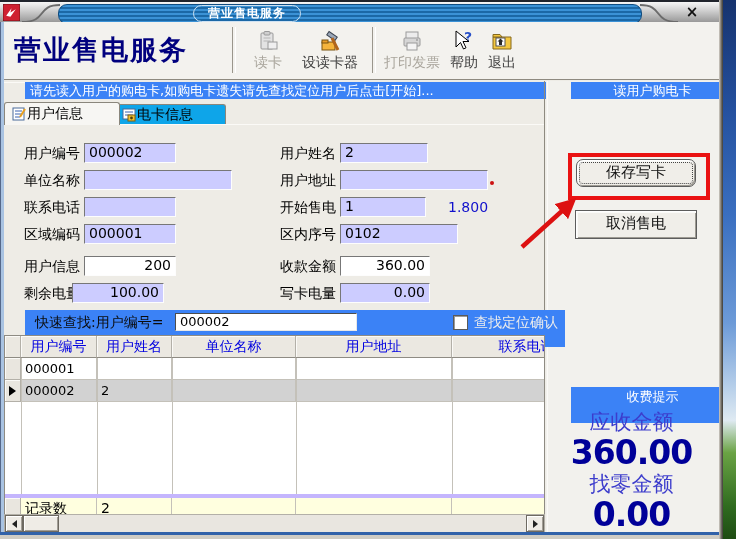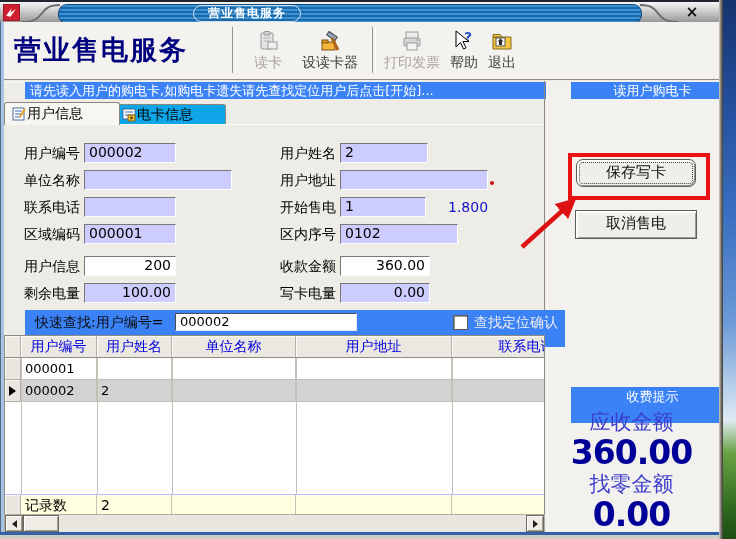--- a/index.html
+++ b/index.html
@@ -42,21 +42,21 @@
   .qs-cb-lbl{position:absolute;left:449px;top:3px;font-size:14px;color:#ececec;line-height:18px;}
   
   .tbl{position:absolute;left:4px;top:335px;width:539px;height:179px;background:#fff;border:1px solid #8e8b83;overflow:hidden;}
   .th-row{position:absolute;left:0;top:0;height:22px;display:flex;}
   .th{background:#ebe8e1;border-right:1px solid #b3b0a8;border-bottom:1px solid #8e8b83;box-shadow:inset 1px 1px 0 #fbfaf7;color:#0000e0;font-size:14px;text-align:center;line-height:21px;box-sizing:border-box;overflow:hidden;white-space:nowrap;}
   .trow{position:absolute;left:0;height:22px;display:flex;}
   .td{border-right:1px solid #c4c1b9;border-bottom:1px solid #c4c1b9;font-size:13px;line-height:21px;padding-left:4px;box-sizing:border-box;overflow:hidden;white-space:nowrap;color:#000;}
   .marker-cell{background:#e9e6df;border-right:1px solid #b3b0a8;border-bottom:1px solid #b3b0a8;box-shadow:inset 1px 1px 0 #fbfaf7;display:flex;align-items:center;justify-content:center;box-sizing:border-box;}
   .tri-right{width:0;height:0;border-left:7px solid #000;border-top:5px solid transparent;border-bottom:5px solid transparent;}
   .vline{position:absolute;top:22px;width:1px;background:#c4c1b9;}
-  .tfoot{position:absolute;left:0;top:158px;width:597px;height:21px;background:#ffffdf;border-top:1px solid #c4b5fd;display:flex;font-size:14px;line-height:20px;}
+  .tfoot{position:absolute;left:0;top:158px;width:597px;height:21px;background:#ffffdf;border-top:4px solid #c4b5fd;display:flex;font-size:14px;line-height:20px;}
   .tfoot .fcell{border-right:1px solid #c4c1b9;padding-left:4px;box-sizing:border-box;overflow:hidden;}
   
   .hscroll{position:absolute;left:4px;top:514px;width:539px;height:17px;background:#e9e6e0;border:1px solid #b3b0a8;}
   .sb-btn{position:absolute;top:0;width:16px;height:15px;background:#efece6;border:1px solid #6e6a62;box-shadow:inset 1px 1px 0 #fff,inset -1px -1px 0 #a29e96;display:flex;align-items:center;justify-content:center;}
   .sb-thumb{position:absolute;left:18px;top:0;width:34px;height:15px;background:#efece6;border:1px solid #6e6a62;box-shadow:inset 1px 1px 0 #fff,inset -1px -1px 0 #a29e96;}
   .tri-l{width:0;height:0;border-right:5px solid #222;border-top:4px solid transparent;border-bottom:4px solid transparent;}
   .tri-r{width:0;height:0;border-left:5px solid #222;border-top:4px solid transparent;border-bottom:4px solid transparent;}
   
   .right-panel{position:absolute;left:546px;top:81px;width:173px;height:452px;background:#f2f1ed;}
   .v-groove{position:absolute;left:544px;top:81px;width:2px;height:452px;border-left:1px solid #8e8a80;border-right:1px solid #fbfaf8;}
@@ -216,21 +216,21 @@
     <div class="field" style="left:84px;top:224px;width:92px;">000001</div>
     <div class="lbl" style="left:278px;top:224px;width:58px;">区内序号</div>
     <div class="field" style="left:340px;top:224px;width:118px;">0102</div>
 
     <div class="lbl" style="left:8px;top:256px;width:72px;">用户信息</div>
     <div class="field white" style="left:84px;top:256px;width:92px;">200</div>
     <div class="lbl" style="left:278px;top:256px;width:58px;">收款金额</div>
     <div class="field white" style="left:340px;top:256px;width:90px;">360.00</div>
 
     <div class="lbl" style="left:8px;top:283px;width:72px;">剩余电量</div>
-    <div class="field num" style="left:84px;top:283px;width:92px;padding-left:22px;">100.00</div>
+    <div class="field num" style="left:72px;top:283px;width:92px;padding-left:22px;">100.00</div>
     <div class="lbl" style="left:278px;top:283px;width:58px;">写卡电量</div>
     <div class="field num" style="left:340px;top:283px;width:90px;">0.00</div>
 
     <div class="qs-bar bar">
       <div class="qs-lbl" style="color:#0c0c0c;">快速查找:用户编号=</div>
       <div class="qs-input">000002</div>
       <div class="qs-cb"></div>
       <div class="qs-cb-lbl">查找定位确认</div>
     </div>
 

